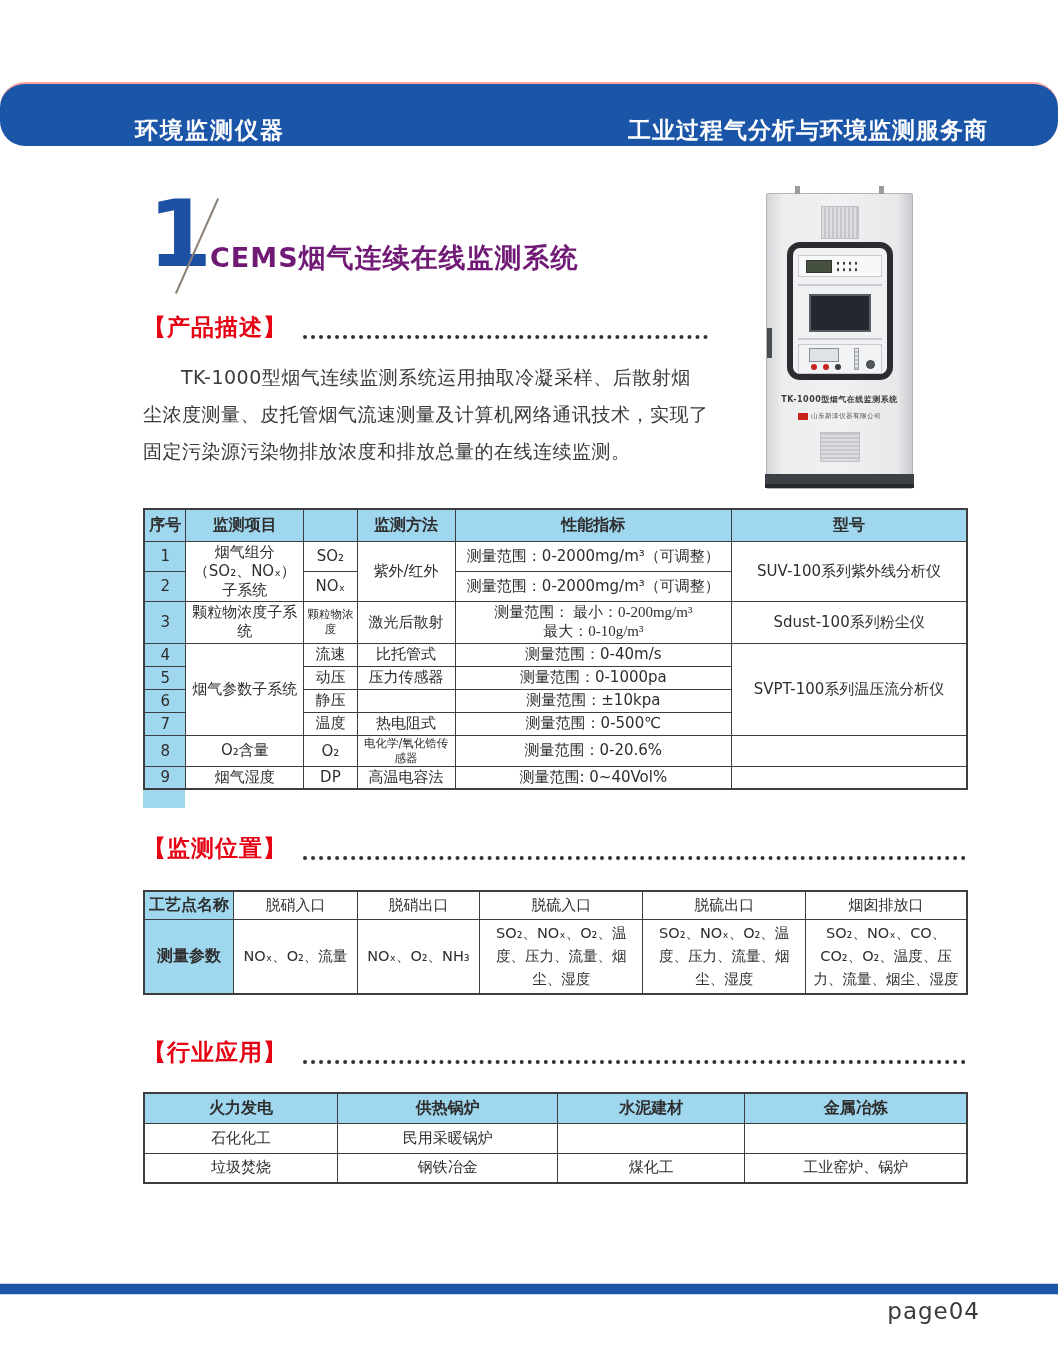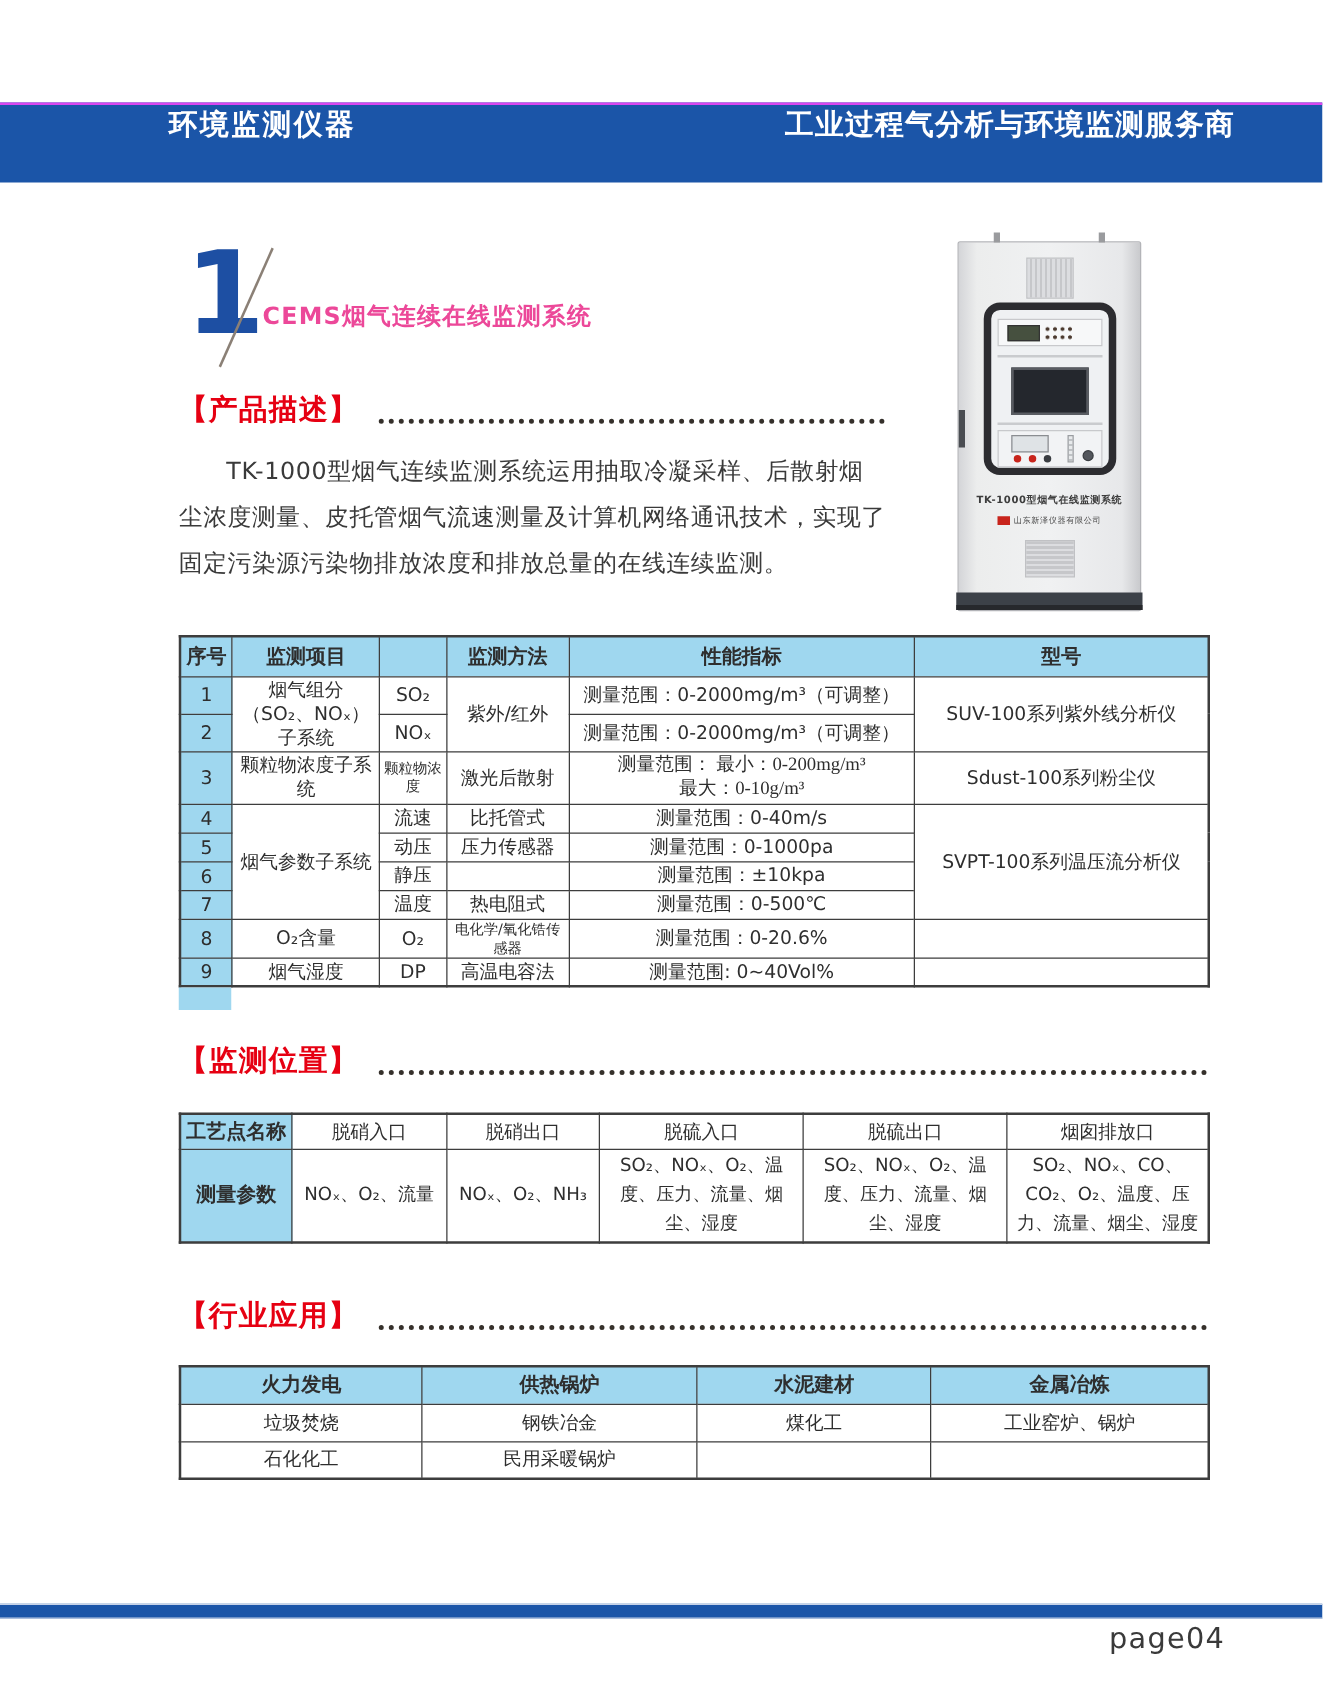--- a/index.html
+++ b/index.html
@@ -1,33 +1,33 @@
 <!DOCTYPE html>
 <html><head>
 <meta charset="utf-8">
 <style>
   * { margin:0; padding:0; box-sizing:border-box; }
   body { background:#ffffff; font-family:"DejaVu Sans","Liberation Sans",sans-serif; }
   .page { position:relative; width:1058px; height:1346px; background:#ffffff; overflow:hidden; }
 
   
   .header-bar { position:absolute; left:0; right:0; top:82px; height:64px;
-    background:#1b55a8; border-top:2px solid #d946ef;
-    display:flex; align-items:flex-start; justify-content:space-between;
-    padding:0 70px 0 135px; }
+    background:#1b55a8; border-top:2px solid #fca5a5;
+    display:flex; align-items:flex-end; justify-content:space-between;
+    padding:0 70px 0 135px;border-radius:25px; }
   .header-bar .h-left  { color:#fff; font-size:23px; font-weight:bold; letter-spacing:2px; }
   .header-bar .h-right { color:#fff; font-size:23px; font-weight:bold; letter-spacing:1px; }
 
   
   .big-num { position:absolute; left:148px; top:190px; font-size:92px; line-height:90px;
     font-weight:bold; color:#1d4fa3; }
   .num-slash { position:absolute; left:196px; top:194px; width:2px; height:104px;
     background:#8b8076; transform:rotate(24deg); }
-  .sec-title { position:absolute; left:210px; top:240px; font-size:19px; font-weight:bold;
-    color:#ec4899; letter-spacing:1px; }
+  .sec-title { position:absolute; left:210px; top:240px; font-size:27px; font-weight:bold;
+    color:#701a75; letter-spacing:1px; }
 
   
   .section { position:absolute; left:143px; width:825px; }
   .head-row { display:flex; align-items:flex-end; }
   .red-head { color:#e60012; font-size:23px; font-weight:bold; letter-spacing:1px; white-space:nowrap; }
   .leader { flex:1; height:9px; margin:0 2px 4px 16px; border-bottom:4px dotted #35302b; }
 
   
   .desc-body { margin-top:16px; font-size:19px; line-height:37px; color:#3a3a3a;
     text-indent:2em; letter-spacing:0.5px; }
@@ -307,31 +307,31 @@
         <thead>
           <tr>
             <th>火力发电</th>
             <th>供热锅炉</th>
             <th>水泥建材</th>
             <th>金属冶炼</th>
           </tr>
         </thead>
         <tbody>
           <tr>
+            <td>石化化工</td>
+            <td>民用采暖锅炉</td>
+            <td></td>
+            <td></td>
+          </tr>
+          <tr>
             <td>垃圾焚烧</td>
             <td>钢铁冶金</td>
             <td>煤化工</td>
             <td>工业窑炉、锅炉</td>
           </tr>
-          <tr>
-            <td>石化化工</td>
-            <td>民用采暖锅炉</td>
-            <td></td>
-            <td></td>
-          </tr>
         </tbody>
       </table>
     </div>
   </div>
 
   <div class="footer-line"></div>
   <div class="page-num">page04</div>
 
 </div>
 

